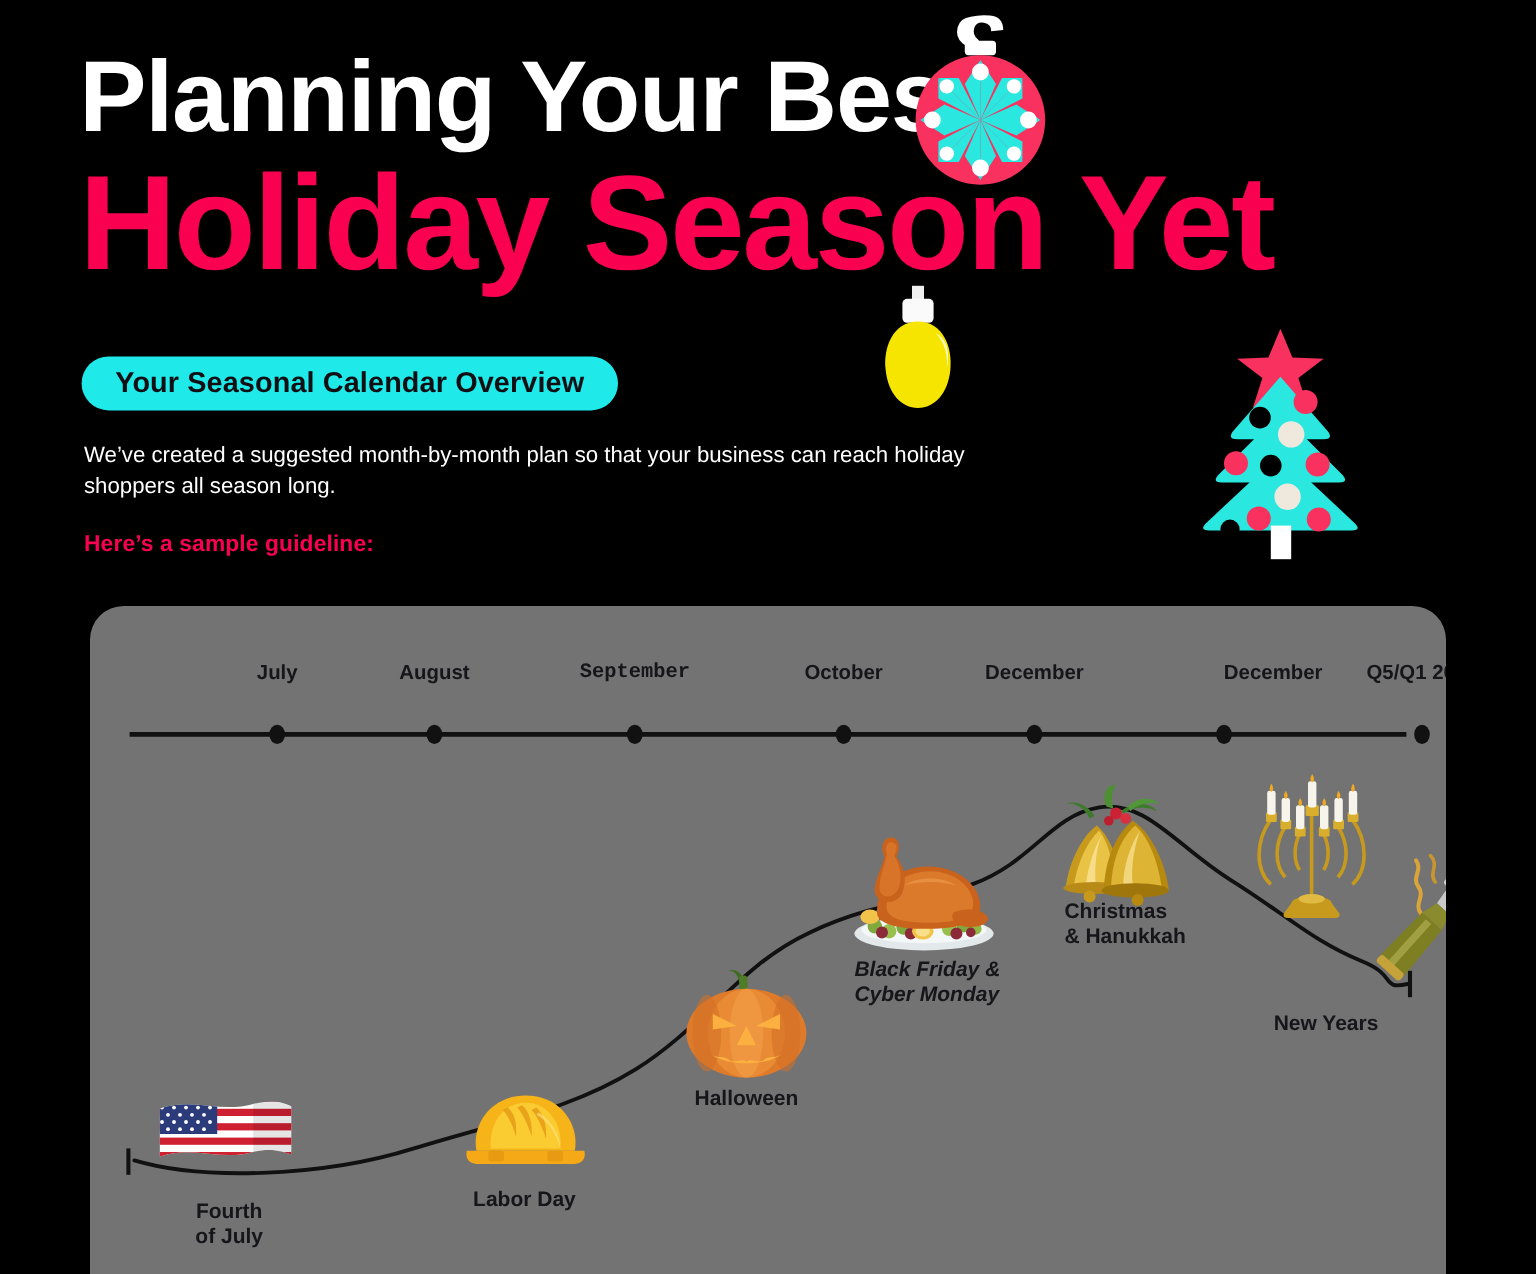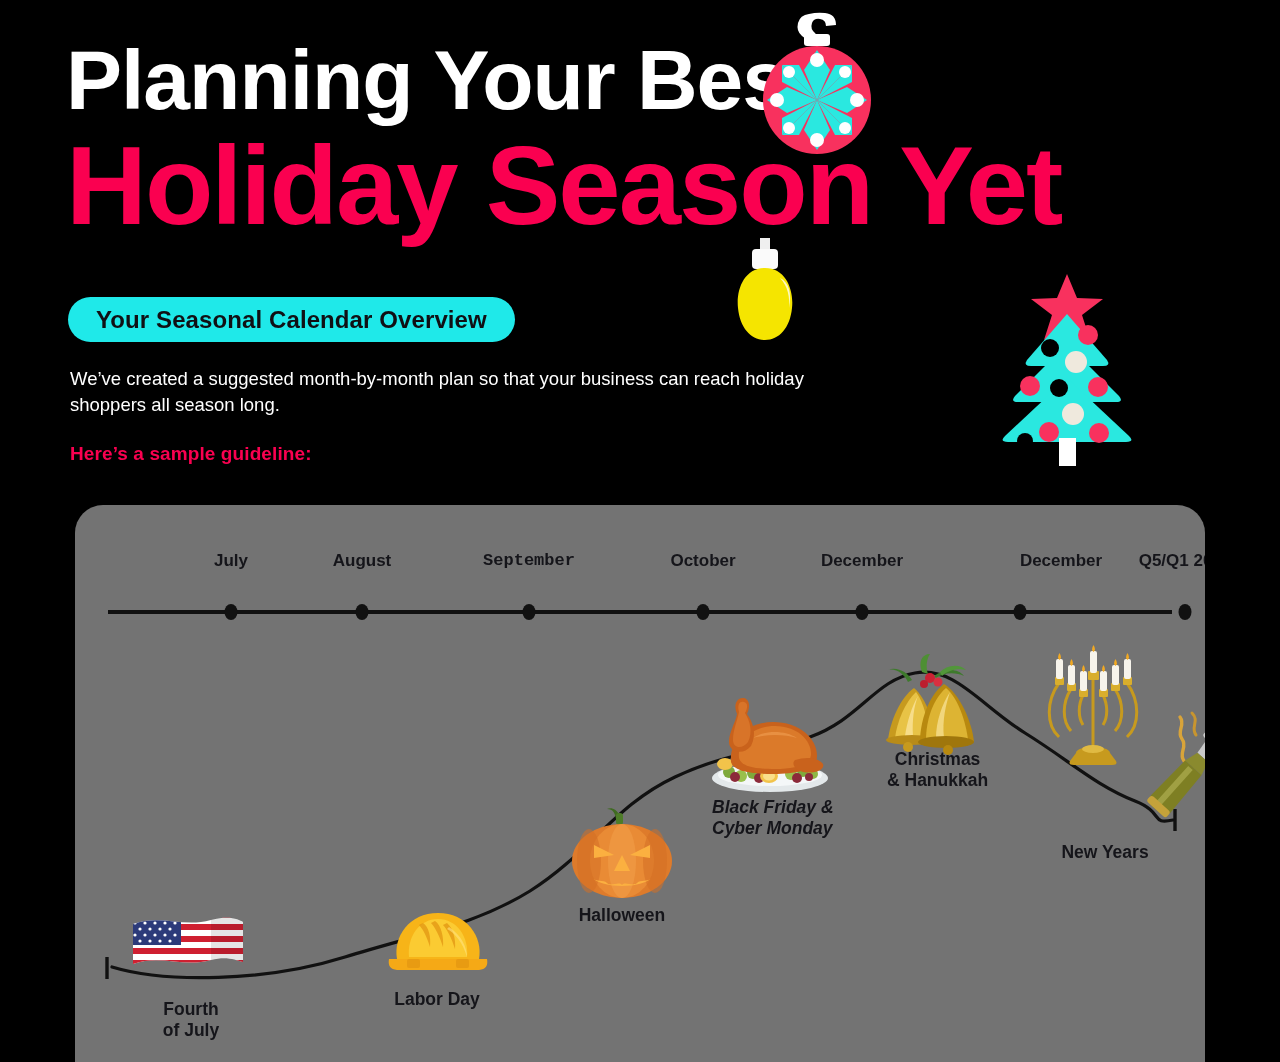--- a/index.html
+++ b/index.html
@@ -468,17 +468,17 @@
       <path d="M110 84 C118 80 124 88 118 92" fill="none" stroke="#1E3EB8" stroke-width="3" stroke-linecap="round"></path>
     </svg>
   </div>
 
   <div class="event-label center" style="left:116px; top:494px;">Fourth
 of July</div>
   <div class="event-label center" style="left:362px; top:484px;text-align:right;">Labor Day</div>
   <div class="event-label center" style="left:547px; top:400px;">Halloween</div>
   <div class="event-label left" style="left:637px; top:292px;font-style:italic;">Black Friday &amp;
 Cyber Monday</div>
-  <div class="event-label left" style="left:812px; top:244px;text-align:center;">Christmas
+  <div class="event-label left" style="left:812px; top:244px;">Christmas
 &amp; Hanukkah</div>
   <div class="event-label center" style="left:1030px; top:337px;">New Years</div>
 
 </div>
 
 </body></html>

